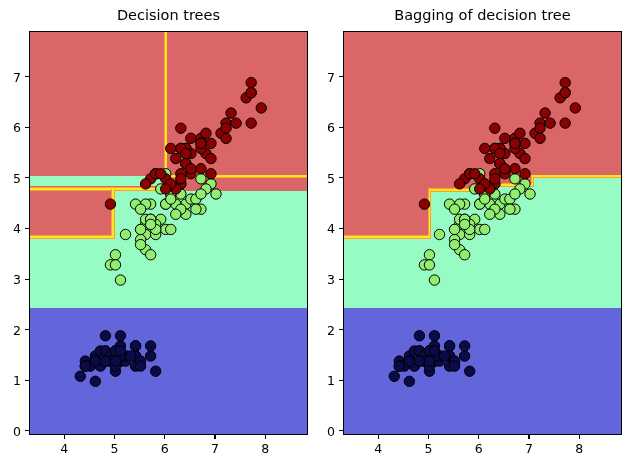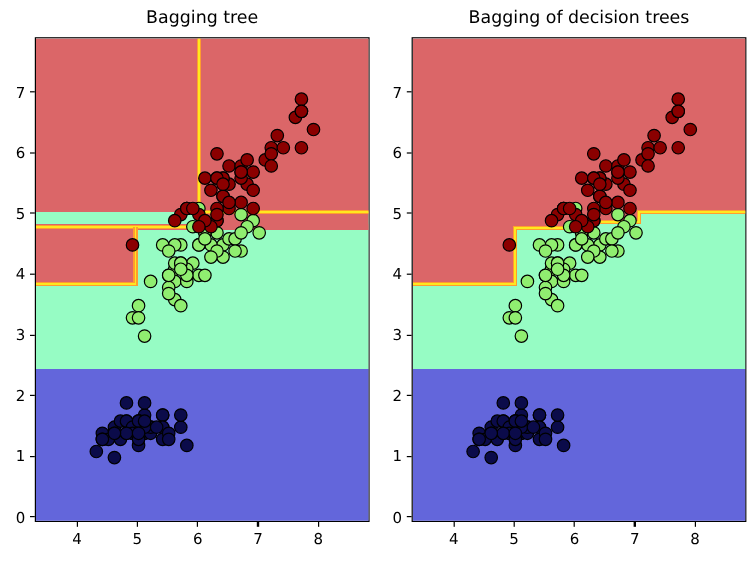--- a/index.html
+++ b/index.html
@@ -50,21 +50,21 @@
     background:#000000;
   }
   .ytickmark{width:3.6px;height:1.1px;}
   .xtickmark{width:1.1px;height:3.6px;}
 </style>
 </head>
 <body>
 
 <div id="figure">
     <div class="panel" style="left: 0px; top: 0px; width: 630px; height: 470px;">
-      <div class="title" style="left: 29px; width: 279px; top: 7px;">Bagging tree</div>
+      <div class="title" style="left: 29px; width: 279px; top: 7px;">Decision trees</div>
       <div class="axes" style="left: 29px; top: 31px; width: 279px; height: 404px;">
         <svg width="279" height="404">
           <rect x="0" y="275.91478696741854" width="279" height="128.08521303258146" fill="#6366db" shape-rendering="crispEdges"></rect>
           <rect x="0" y="144.28571428571433" width="279" height="131.6290726817042" fill="#96fcc4" shape-rendering="crispEdges"></rect>
           <rect x="0" y="0" width="279" height="144.28571428571433" fill="#db6668" shape-rendering="crispEdges"></rect>
           <rect x="135.72972972972974" y="144.28571428571433" width="143.27027027027026" height="15.187969924811995" fill="#db6668" shape-rendering="crispEdges"></rect>
           <rect x="0" y="154.41102756892232" width="82.94594594594597" height="50.62656641604008" fill="#db6668" shape-rendering="crispEdges"></rect>
           <rect x="0" y="154.41102756892232" width="279" height="5.062656641604008" fill="#db6668" shape-rendering="crispEdges"></rect>
           <polyline points="0,156.94235588972433 135.72972972972974,156.94235588972433 135.72972972972974,0" fill="none" stroke="#ff9d2e" stroke-width="3.4" shape-rendering="crispEdges"></polyline>
           <polyline points="0,156.94235588972433 135.72972972972974,156.94235588972433 135.72972972972974,0" fill="none" stroke="#ffe81f" stroke-width="1.6" shape-rendering="crispEdges"></polyline>
@@ -247,21 +247,21 @@
       <div class="tickmark xtickmark" style="left: 113.909px; top: 435px;"></div>
       <div class="tick-label xtick-label" style="left: 114.459px; top: 441px;">5</div>
       <div class="tickmark xtickmark" style="left: 164.18px; top: 435px;"></div>
       <div class="tick-label xtick-label" style="left: 164.73px; top: 441px;">6</div>
       <div class="tickmark xtickmark" style="left: 214.45px; top: 435px;"></div>
       <div class="tick-label xtick-label" style="left: 215px; top: 441px;">7</div>
       <div class="tickmark xtickmark" style="left: 264.72px; top: 435px;"></div>
       <div class="tick-label xtick-label" style="left: 265.27px; top: 441px;">8</div>
     </div>
     <div class="panel" style="left: 0px; top: 0px; width: 630px; height: 470px;">
-      <div class="title" style="left: 343px; width: 279px; top: 7px;">Bagging of decision trees</div>
+      <div class="title" style="left: 343px; width: 279px; top: 7px;">Bagging of decision tree</div>
       <div class="axes" style="left: 343px; top: 31px; width: 279px; height: 404px;">
         <svg width="279" height="404">
           <rect x="0" y="275.91478696741854" width="279" height="128.08521303258146" fill="#6366db" shape-rendering="crispEdges"></rect>
           <rect x="0" y="144.28571428571433" width="279" height="131.6290726817042" fill="#96fcc4" shape-rendering="crispEdges"></rect>
           <rect x="0" y="0" width="279" height="144.28571428571433" fill="#db6668" shape-rendering="crispEdges"></rect>
           <rect x="0" y="144.28571428571433" width="85.45945945945947" height="60.751879699248065" fill="#db6668" shape-rendering="crispEdges"></rect>
           <rect x="85.45945945945947" y="144.28571428571433" width="52.78378378378376" height="13.669172932330781" fill="#db6668" shape-rendering="crispEdges"></rect>
           <rect x="138.24324324324323" y="144.28571428571433" width="50.27027027027029" height="8.606516290726773" fill="#db6668" shape-rendering="crispEdges"></rect>
           <polyline points="0,205.0375939849624 85.45945945945947,205.0375939849624 85.45945945945947,157.95488721804512 138.24324324324323,157.95488721804512 138.24324324324323,152.8922305764411 188.51351351351352,152.8922305764411 188.51351351351352,144.28571428571433 279,144.28571428571433" fill="none" stroke="#ff9d2e" stroke-width="3.4" shape-rendering="crispEdges"></polyline>
           <polyline points="0,205.0375939849624 85.45945945945947,205.0375939849624 85.45945945945947,157.95488721804512 138.24324324324323,157.95488721804512 138.24324324324323,152.8922305764411 188.51351351351352,152.8922305764411 188.51351351351352,144.28571428571433 279,144.28571428571433" fill="none" stroke="#ffe81f" stroke-width="1.6" shape-rendering="crispEdges"></polyline>

